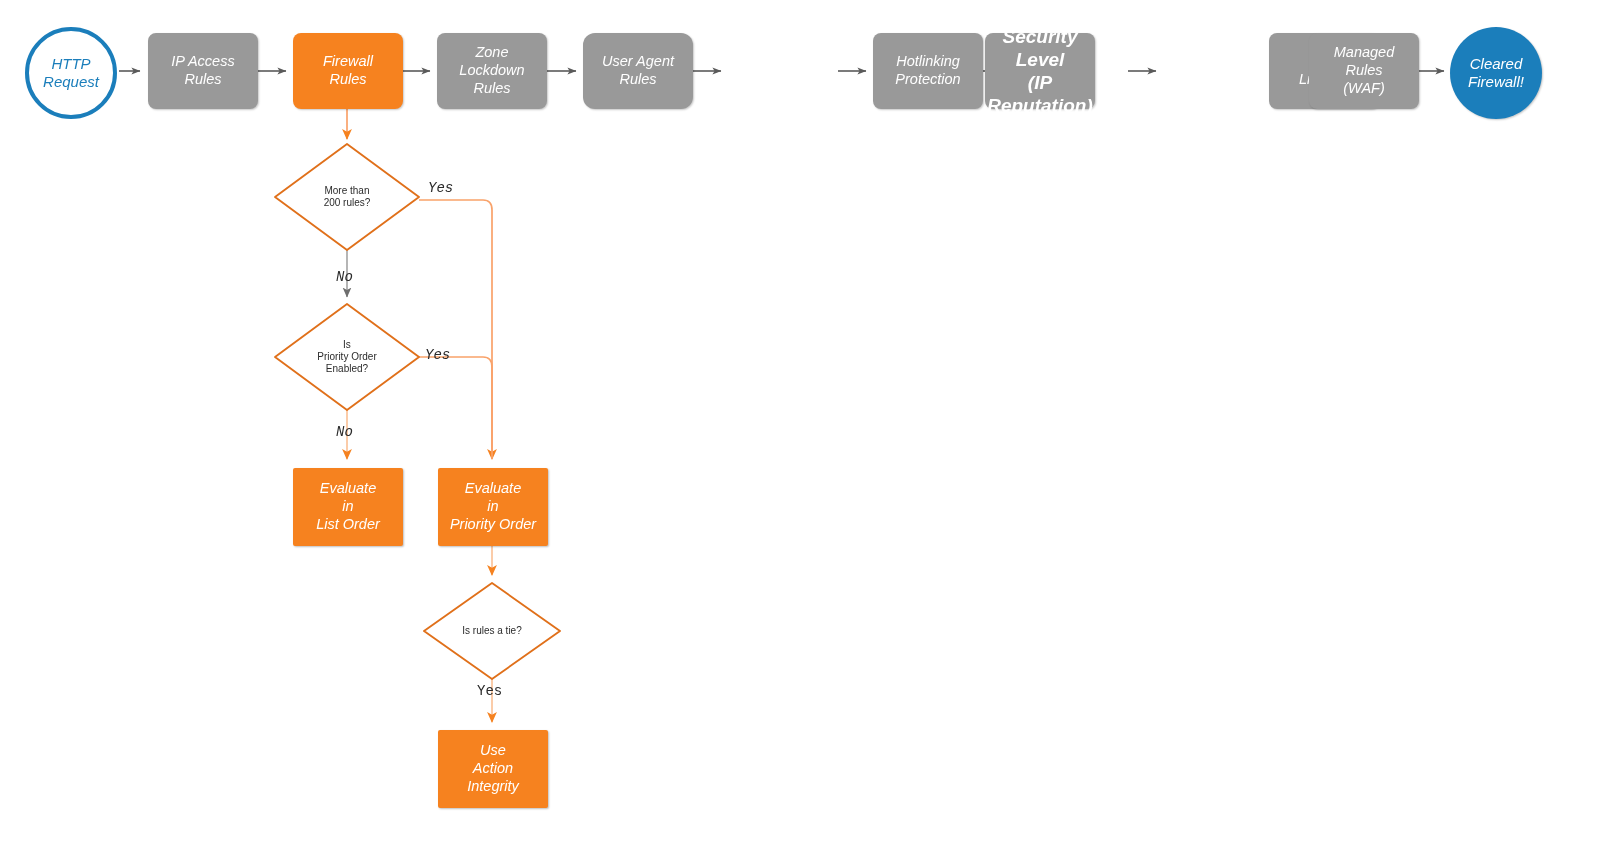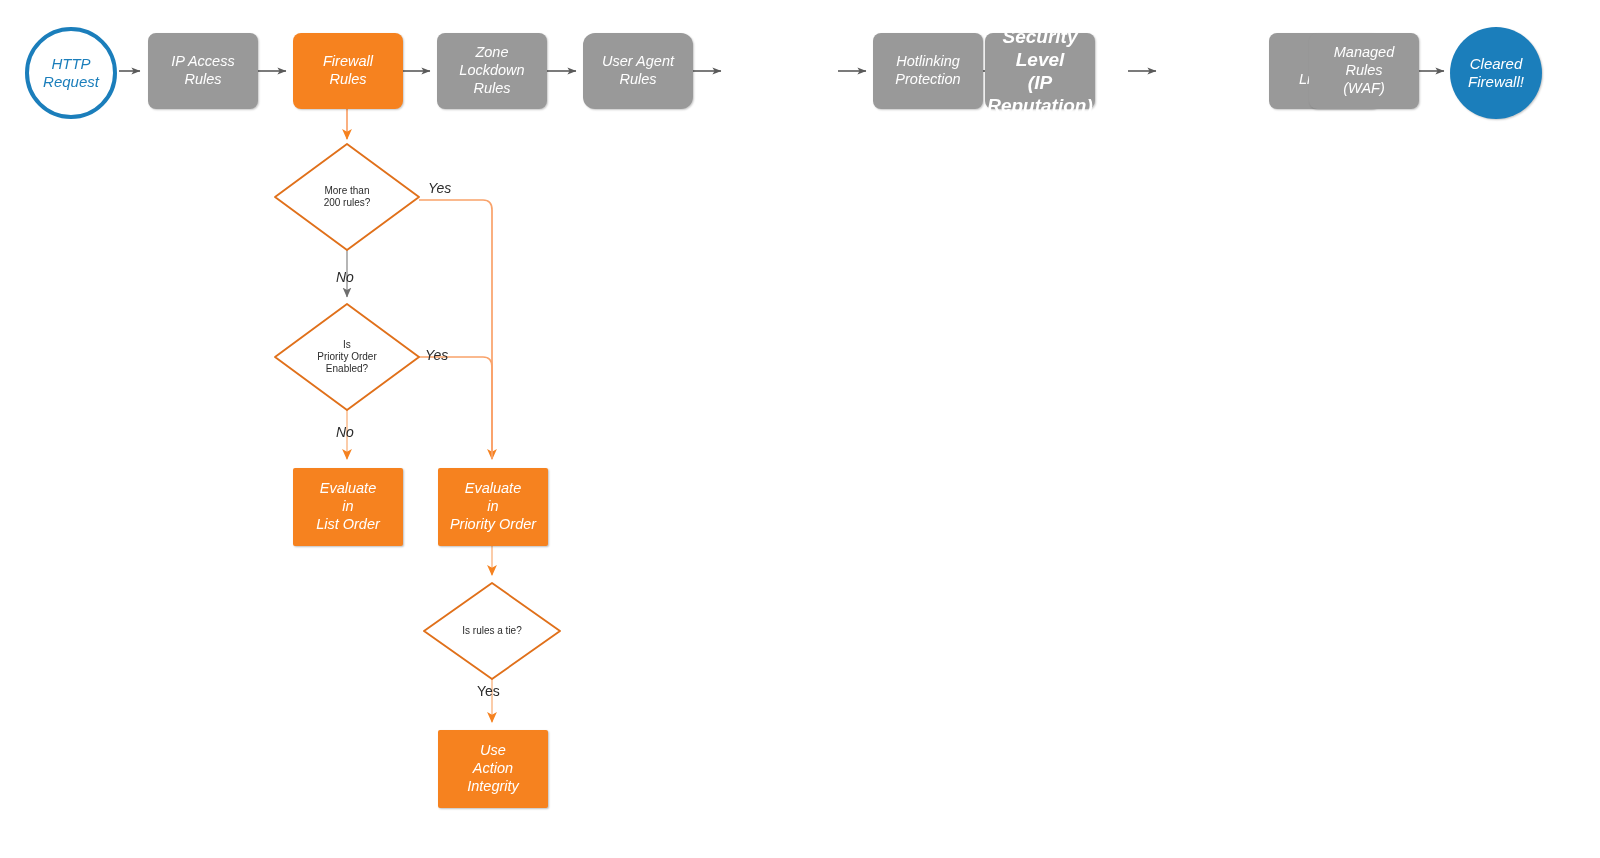--- a/index.html
+++ b/index.html
@@ -88,20 +88,21 @@
     position: relative;
     z-index: 3;
   }
   .edge-label {
     position: absolute;
     font-size: 14px;
     font-style: italic;
     color: #2b2b2b;
     white-space: nowrap;
     z-index: 4;
+    font-family: Liberation Mono, monospace;
   }
   .edge-label.plain {
     font-style: normal;
   }
 </style>
 </head>
 <body>
 
 <div id="canvas">
 

